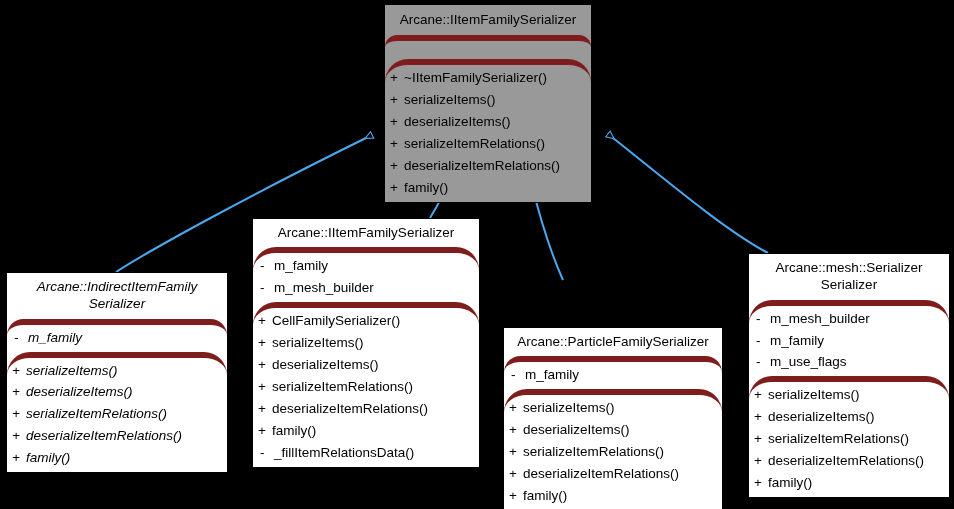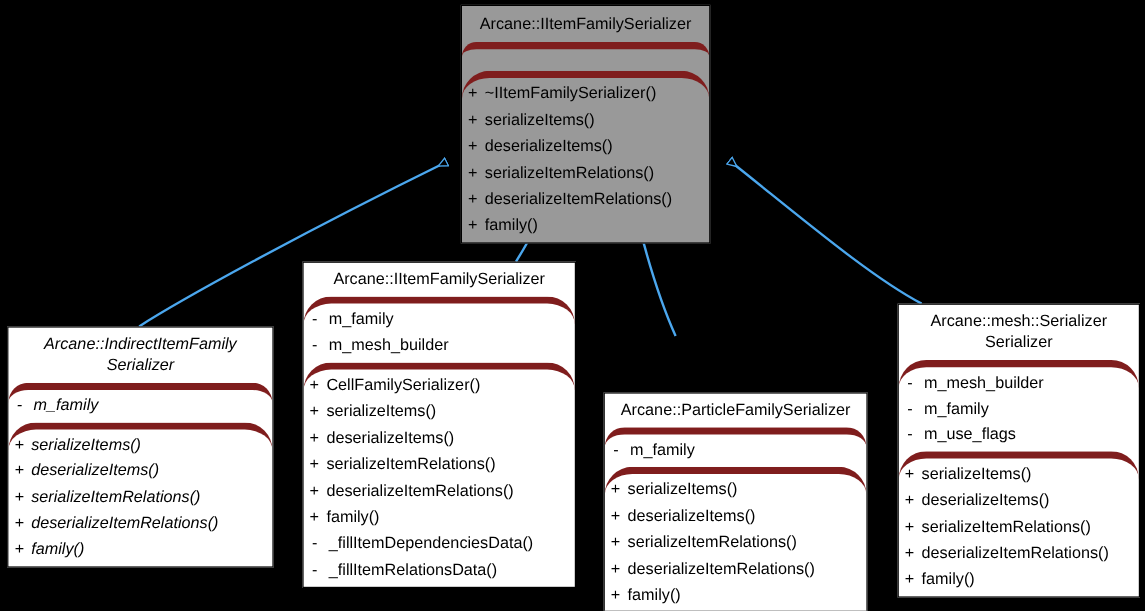--- a/index.html
+++ b/index.html
@@ -160,21 +160,20 @@
       <span class="member"><span class="vis priv">-</span><span>m_family</span></span>
       <span class="member"><span class="vis priv">-</span><span>m_mesh_builder</span></span>
     </div>
     <div class="compartment">
       <span class="member"><span class="vis">+</span><span>CellFamilySerializer()</span></span>
       <span class="member"><span class="vis">+</span><span>serializeItems()</span></span>
       <span class="member"><span class="vis">+</span><span>deserializeItems()</span></span>
       <span class="member"><span class="vis">+</span><span>serializeItemRelations()</span></span>
       <span class="member"><span class="vis">+</span><span>deserializeItemRelations()</span></span>
       <span class="member"><span class="vis">+</span><span>family()</span></span>
-      <span class="member"><span class="vis priv">-</span><span>_fillItemDependenciesData()</span></span>
       <span class="member"><span class="vis priv">-</span><span>_fillItemRelationsData()</span></span>
 
     </div>
   </div>
 
   <div class="uml-node" id="node-particlefamilyserializer">
     <div class="node-title">Arcane::ParticleFamilySerializer</div>
     <div class="compartment">
       <span class="member"><span class="vis priv">-</span><span>m_family</span></span>
     </div>

